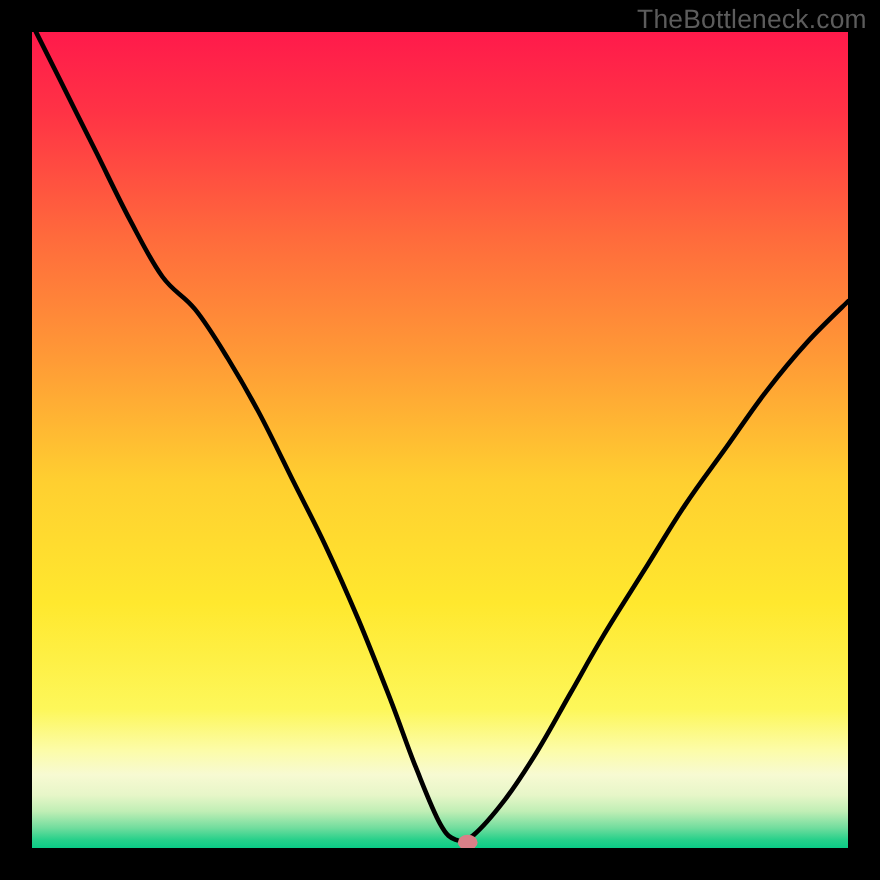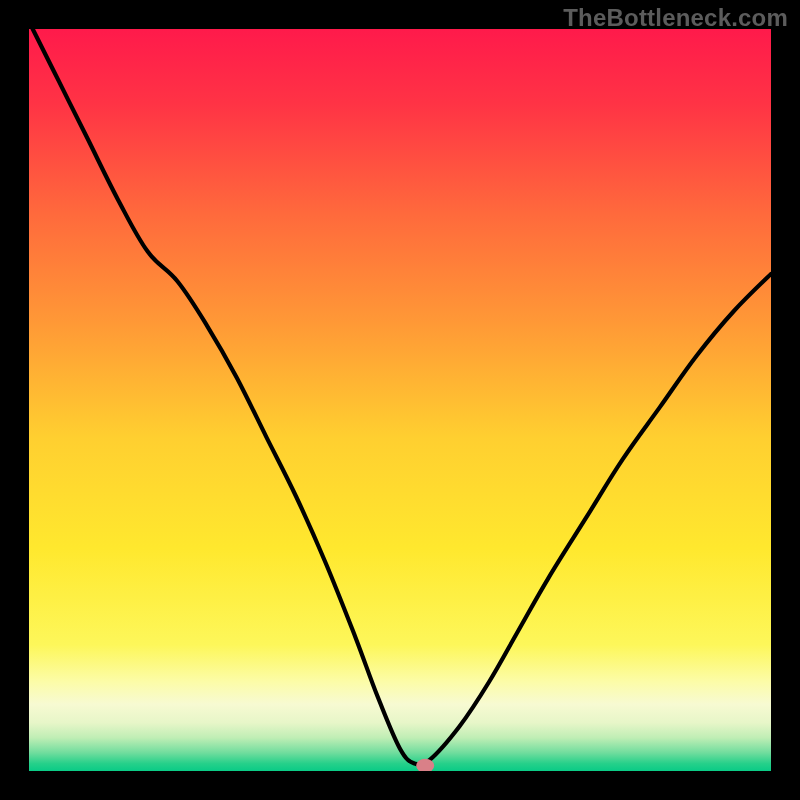--- a/index.html
+++ b/index.html
@@ -25,21 +25,21 @@
     width: 742px;
     height: 742px;
     overflow: hidden;
   }
   .watermark {
     position: absolute;
     top: 4px;
     right: 12px;
     font-family: Arial, Helvetica, sans-serif;
     font-size: 24px;
-    font-weight: 700;
+    font-weight: 400;
     color: #5c5c5c;
     letter-spacing: 0.2px;
   }
 </style>
 </head>
 <body>
 <div class="frame">
   <div class="plot">
     <svg id="svg-plot" viewBox="0 0 742 742" width="742" height="742" preserveAspectRatio="none">
       <defs>

